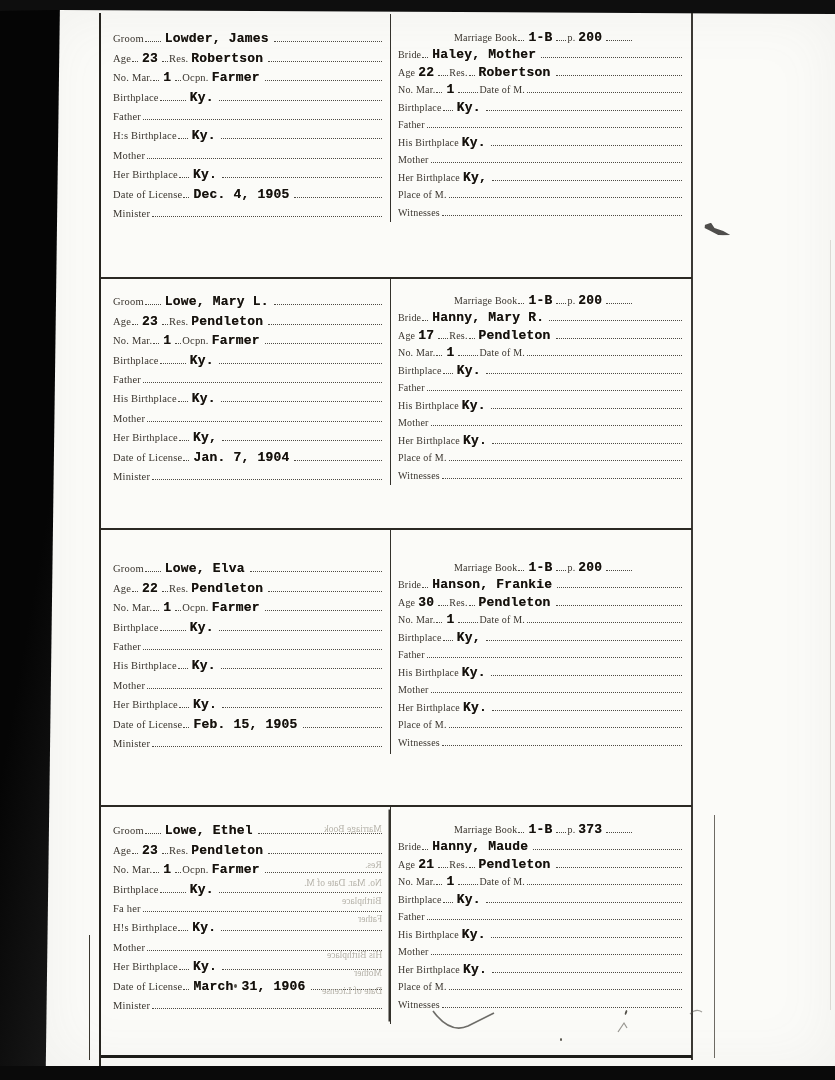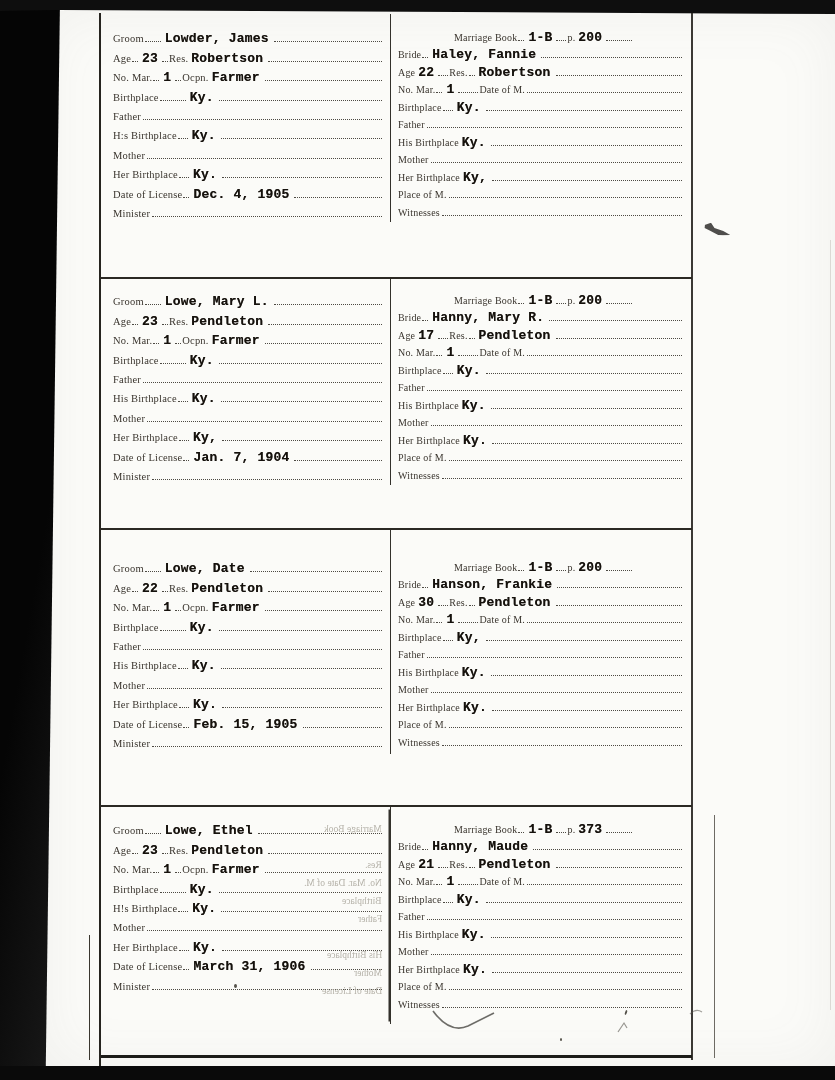--- a/index.html
+++ b/index.html
@@ -158,21 +158,21 @@
           <span class="val">1-B</span>
           <span class="dsp w10"></span>
           <span class="lbl">p.</span>
           <span class="val">200</span>
           <span class="dsp w26"></span>
           <span class="end"></span>
         </div>
         <div class="row">
           <span class="lbl">Bride</span>
           <span class="dsp w6"></span>
-          <span class="val">Haley, Fannie</span>
+          <span class="val">Haley, Mother</span>
           <span class="lead"></span>
         </div>
         <div class="row">
           <span class="lbl">Age</span>
           <span class="val">22</span>
           <span class="dsp w10"></span>
           <span class="lbl">Res.</span>
           <span class="dsp w6"></span>
           <span class="val">Robertson</span>
           <span class="lead"></span>
@@ -354,21 +354,21 @@
         </div>
       </div>
     </div>
   </div>
       <div class="card has-top" style="top: 528px; height: 224px;">
     <div class="cols">
       <div class="groom-col" style="padding-top: 27px;">
         <div class="row">
           <span class="lbl">Groom</span>
           <span class="dsp w16"></span>
-          <span class="val">Lowe, Date</span>
+          <span class="val">Lowe, Elva</span>
           <span class="lead"></span>
         </div>
         <div class="row">
           <span class="lbl">Age</span>
           <span class="dsp w6"></span>
           <span class="val">22</span>
           <span class="dsp w6"></span>
           <span class="lbl">Res.</span>
           <span class="val">Pendleton</span>
           <span class="lead"></span>
@@ -514,20 +514,24 @@
           <span class="val">1</span>
           <span class="dsp w6"></span>
           <span class="lbl">Ocpn.</span>
           <span class="val">Farmer</span>
           <span class="lead"></span>
         </div>
         <div class="row">
           <span class="lbl">Birthplace</span>
           <span class="dsp w26"></span>
           <span class="val">Ky.</span>
+          <span class="lead"></span>
+        </div>
+        <div class="row">
+          <span class="lbl">Fa her</span>
           <span class="lead"></span>
         </div>
         <div class="row">
           <span class="lbl">H!s Birthplace</span>
           <span class="dsp w10"></span>
           <span class="val">Ky.</span>
           <span class="lead"></span>
         </div>
         <div class="row">
           <span class="lbl">Mother</span>

